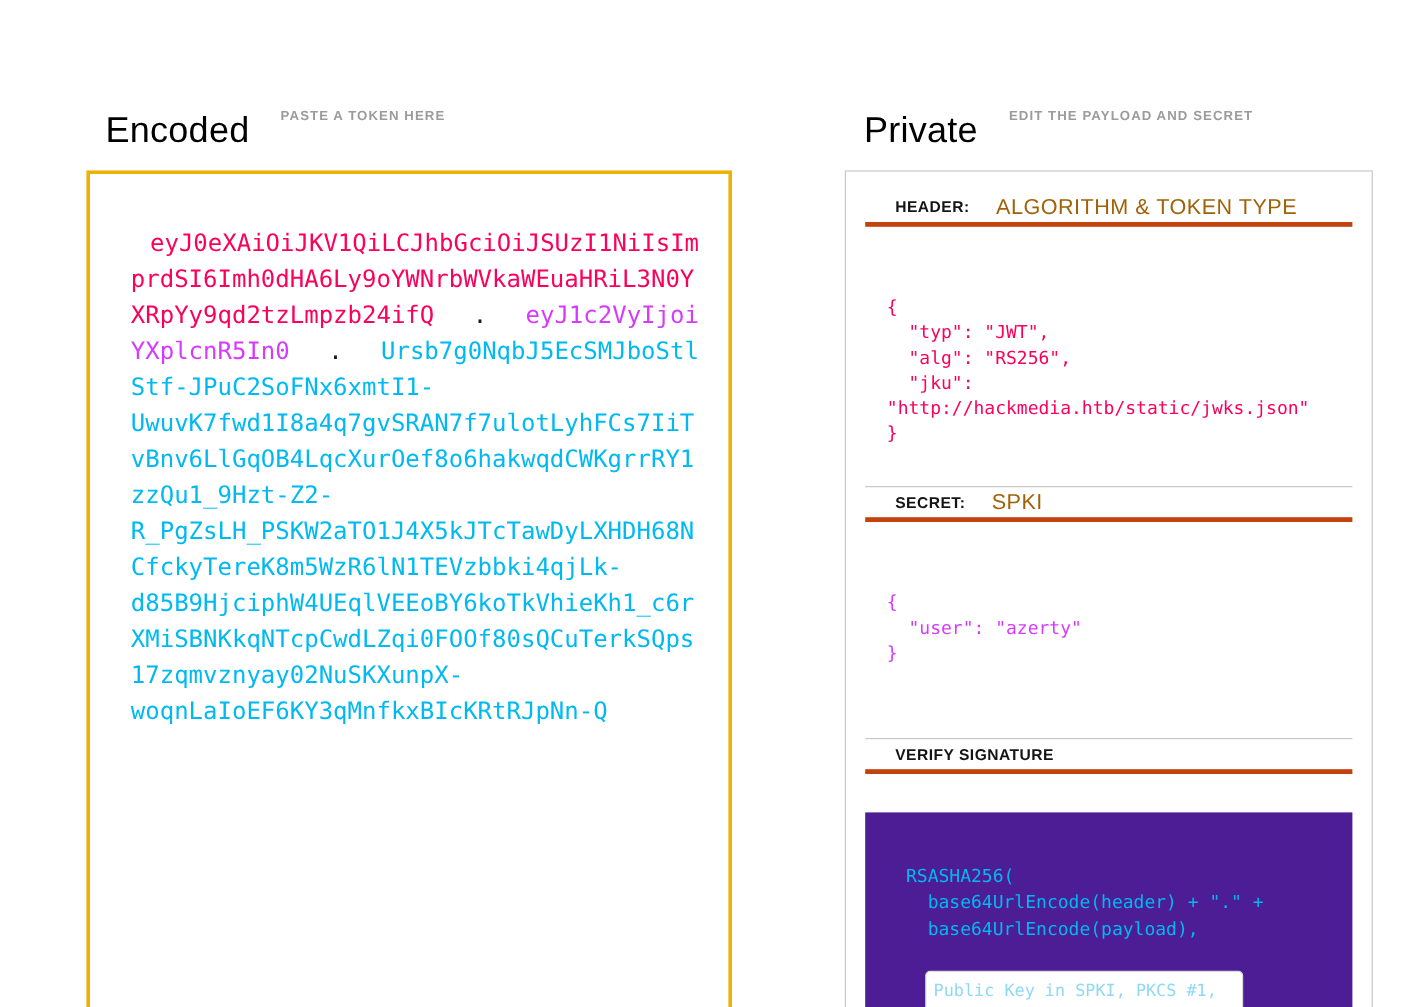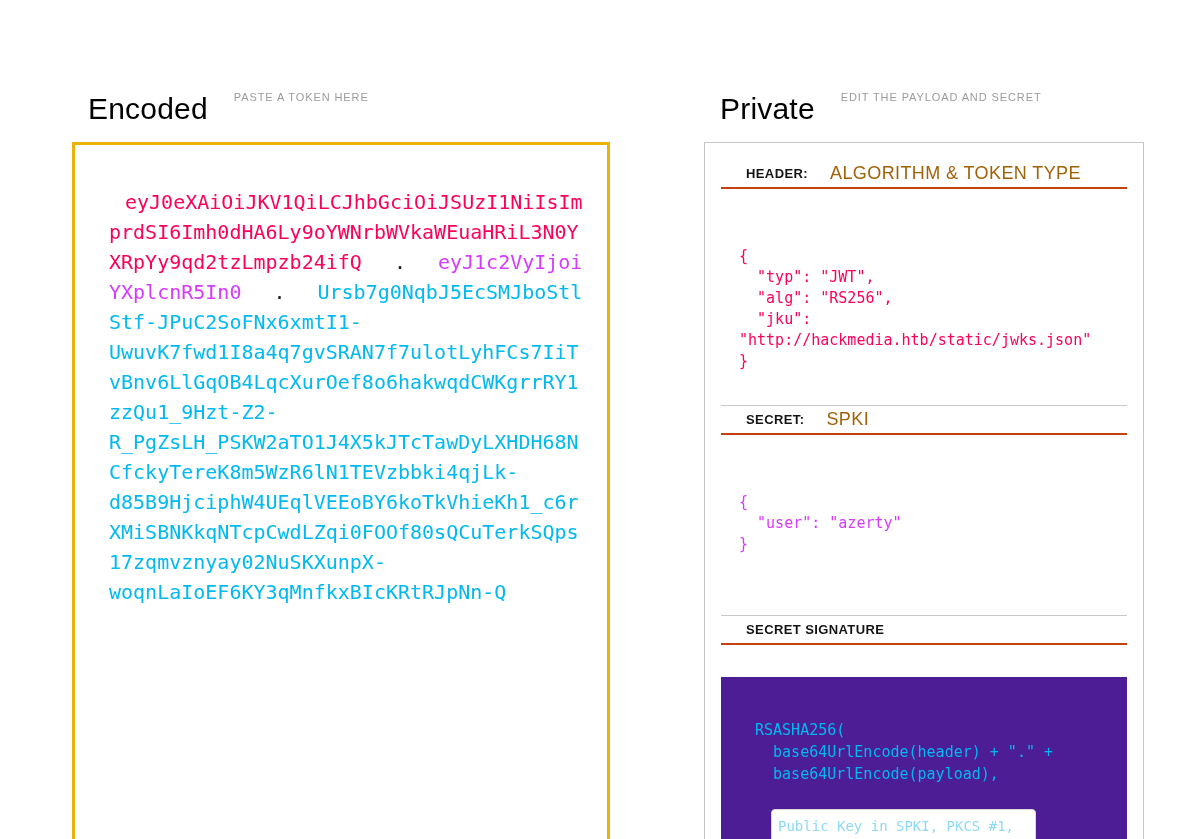--- a/index.html
+++ b/index.html
@@ -23,20 +23,21 @@
     line-height: 38px;
   }
   .col-hint {
     font-size: 11px;
     color: #9b9b9b;
     letter-spacing: 0.9px;
     margin-left: 10px;
     align-self: center;
     margin-top: 10px;
     text-transform: uppercase;
+    font-weight: bold;
   }
 
   
   .encoded-panel {
     height: 769px;
     border: 3px solid #eab308;
     background: #fff;
     padding: 26px 18px;
     cursor: text;
   }
@@ -61,21 +62,21 @@
     background: #fff;
     display: flex;
     flex-direction: column;
   }
   .section-title {
     height: 30px;
     flex: none;
     display: flex;
     align-items: center;
     padding: 0 9px;
-    border-bottom: 2px solid #c2410c;
+    border-bottom: 4px solid #c2410c;
     background: #fff;
   }
   .section-title.bordered-top { border-top: 1px solid #c8c8c8; }
   .section-label {
     font-size: 13px;
     font-weight: bold;
     color: #141414;
     letter-spacing: 0.4px;
   }
   .section-sublabel {
@@ -181,21 +182,21 @@
 
       <div class="section-title bordered-top">
         <span class="section-label">SECRET:</span>
         <span class="section-sublabel">SPKI</span>
       </div>
       <pre class="json-pre payload-json">{
   "user": "azerty"
 }</pre>
 
       <div class="section-title bordered-top">
-        <span class="section-label">SECRET SIGNATURE</span>
+        <span class="section-label">VERIFY SIGNATURE</span>
       </div>
       <div class="verify-content">
         <pre class="sig-pre">RSASHA256(
   base64UrlEncode(header) + "." +
   base64UrlEncode(payload),</pre>
         <div class="key-row">
           <textarea class="key-input public-key" placeholder="Public Key in SPKI, PKCS #1, X.509 Certificate, or JWK string format." style=""></textarea>
           <span class="sig-comma">,</span>
         </div>
         <textarea class="key-input private-key" placeholder="Private Key in PKCS #8, PKCS #1, or JWK string format. The key never leaves your browser." style=""></textarea>

